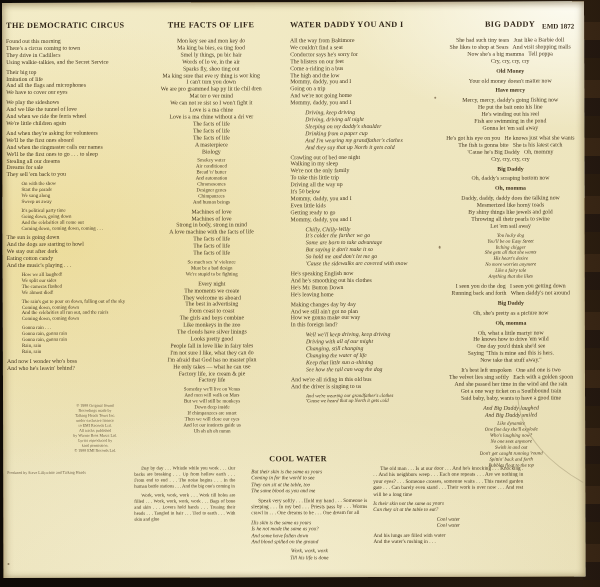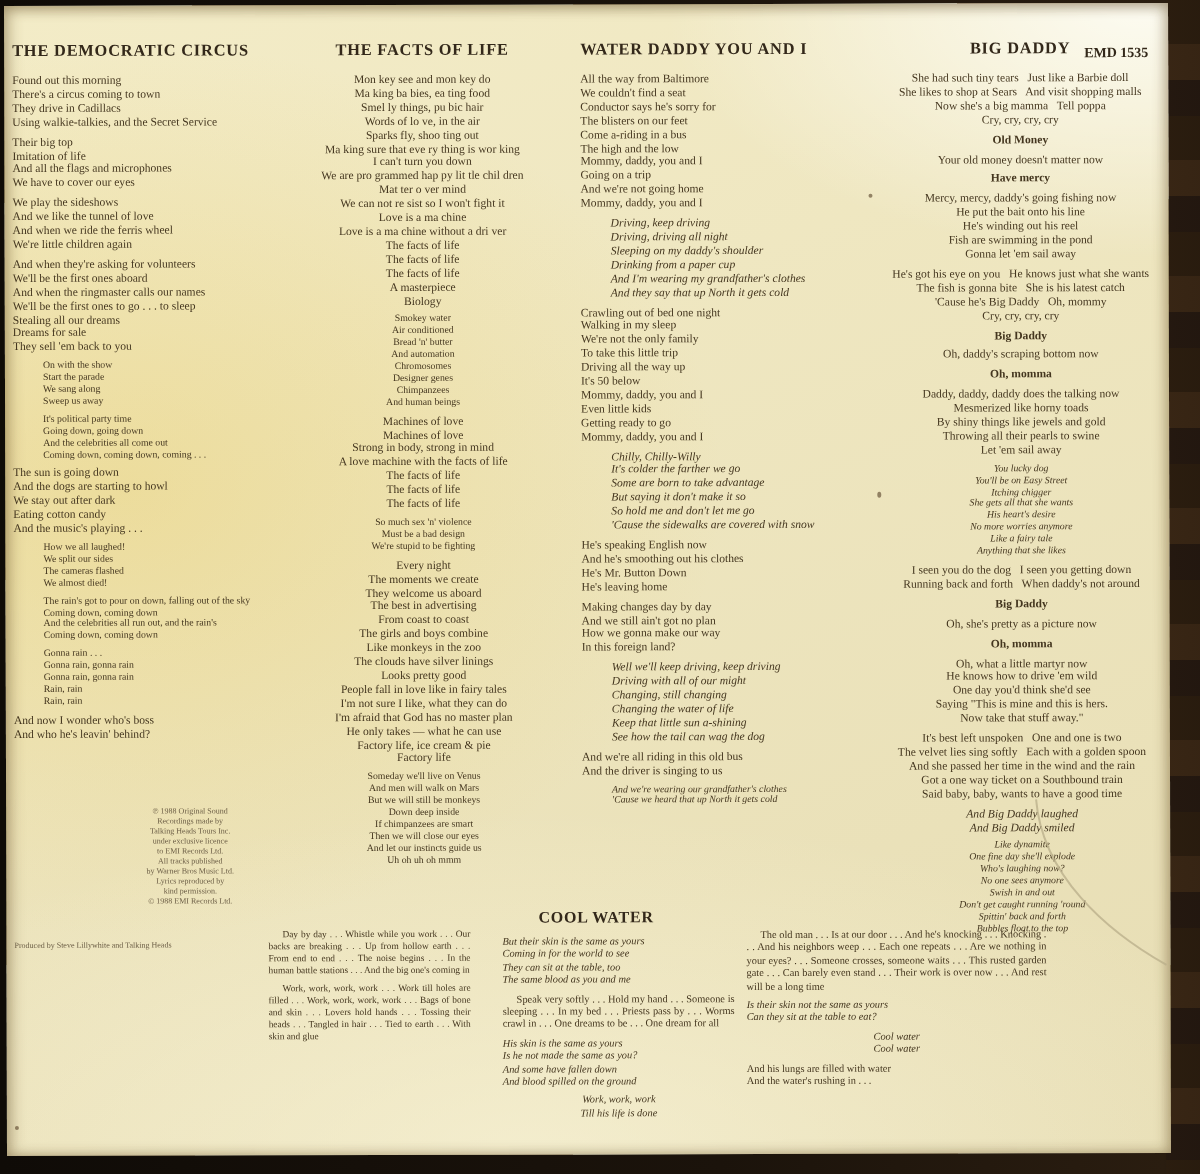--- a/index.html
+++ b/index.html
@@ -49,21 +49,21 @@
   .speck{position:absolute;border-radius:50%;background:rgba(85,64,38,0.6);}
 </style>
 </head>
 <body>
 
 <div id="screen">
   <div class="right-strip"></div>
 
   <div class="paper">
 
-    <div class="catalog">EMD 1535</div>
+    <div class="catalog">EMD 1872</div>
 
     <div class="col col1">
       <h2 class="song-title">THE DEMOCRATIC CIRCUS</h2>
       <div>
           <div class="stanza normal">
             <div class="line">Found out this morning</div>
             <div class="line">There's a circus coming to town</div>
             <div class="line">They drive in Cadillacs</div>
             <div class="line">Using walkie-talkies, and the Secret Service</div>
           </div>

